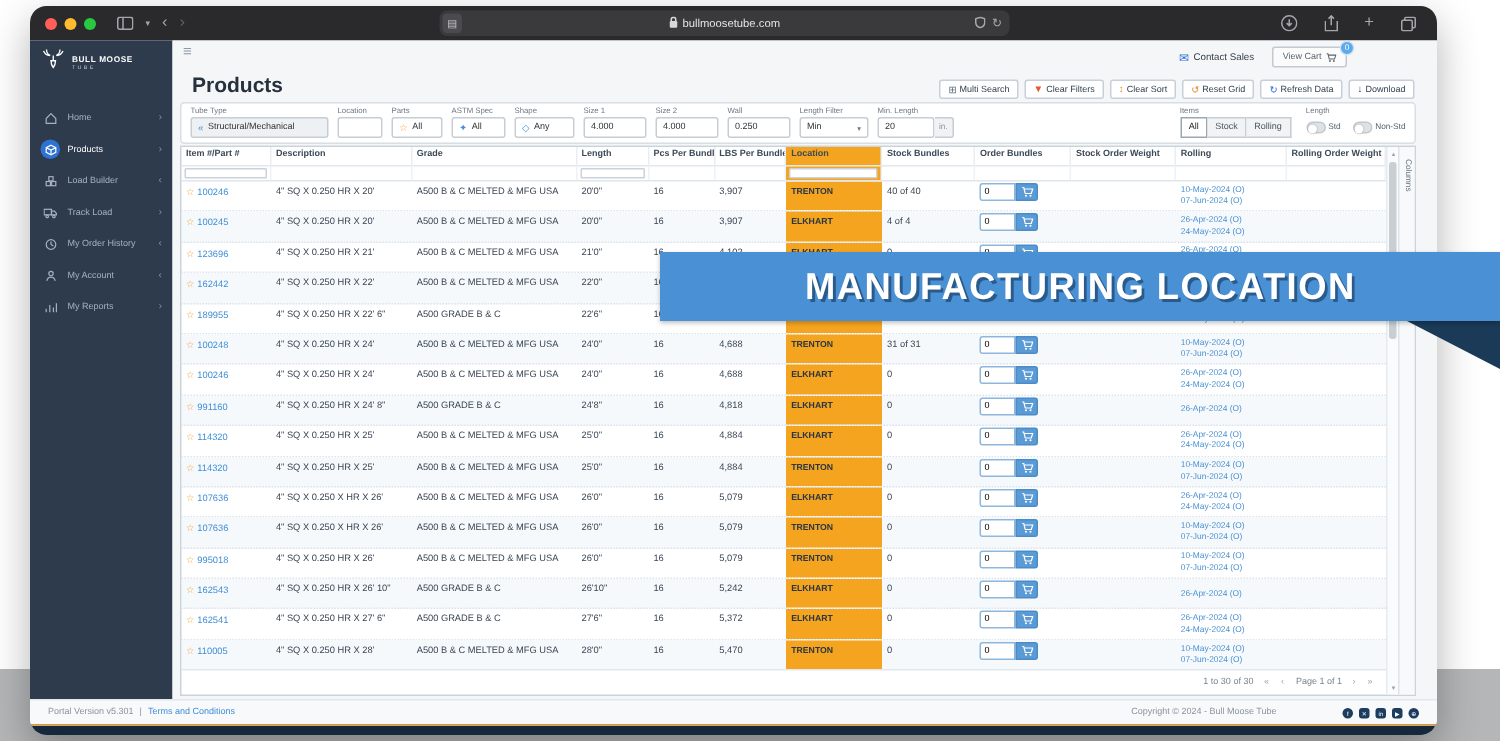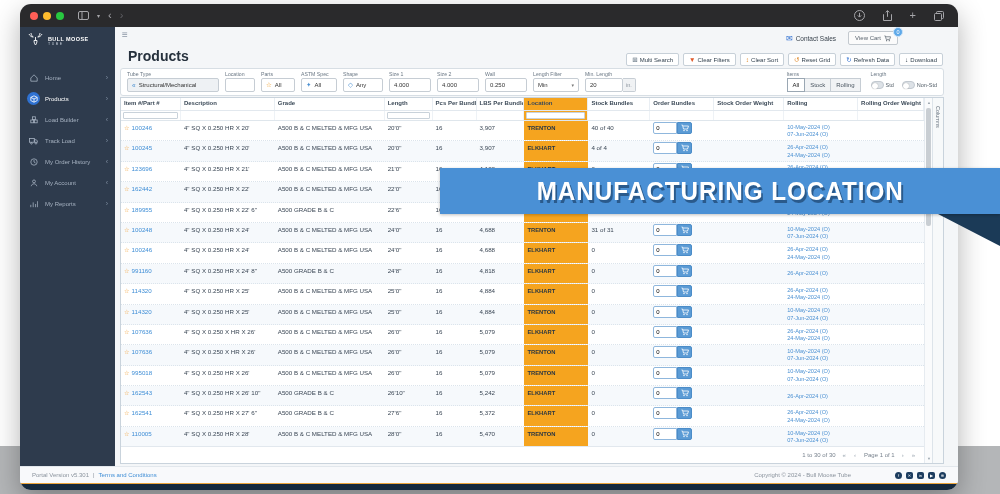--- a/index.html
+++ b/index.html
@@ -158,20 +158,38 @@
     <span class="cicon">
       <svg width="11" height="9" viewBox="0 0 11 9">
           <rect x="0.5" y="0.5" width="10" height="8" rx="1.5" fill="none" stroke="#a6a6aa"></rect>
           <line x1="4" y1="0.5" x2="4" y2="8.5" stroke="#a6a6aa"></line>
         </svg>
     </span>
     <span class="cicon" style="font-size:6px">▾</span>
     <span class="cicon" style="font-size:11px">‹</span>
     <span class="cicon dim" style="font-size:11px">›</span>
 
+    <div class="addr">
+      <span class="favbox">▤</span>
+      <span>
+        <svg width="6" height="8" viewBox="0 0 6 8">
+            <rect x="0.5" y="3" width="5" height="4.5" rx="0.8" fill="#d8d8da"></rect>
+            <path d="M1.5 3V2a1.5 1.5 0 0 1 3 0v1" fill="none" stroke="#d8d8da"></path>
+          </svg>
+      </span>
+      <span>bullmoosetube.com</span>
+      <span class="addr-right">
+        <span>
+          <svg width="7" height="8" viewBox="0 0 7 8">
+              <path d="M3.5 0.5L6.5 1.5V4c0 2-1.5 3-3 3.5C2 7 0.5 6 0.5 4V1.5z" fill="none" stroke="#a9a9ad"></path>
+            </svg>
+        </span>
+        <span>↻</span>
+      </span>
+    </div>
 
     <div class="chrome-right">
       <span class="cicon">
         <svg width="11" height="11" viewBox="0 0 11 11">
             <circle cx="5.5" cy="5.5" r="5" fill="none" stroke="#a6a6aa"></circle>
             <path d="M5.5 2.8v4M3.8 5.4l1.7 1.7 1.7-1.7" fill="none" stroke="#a6a6aa"></path>
           </svg>
       </span>
       <span class="cicon">
         <svg width="9" height="11" viewBox="0 0 9 11">

